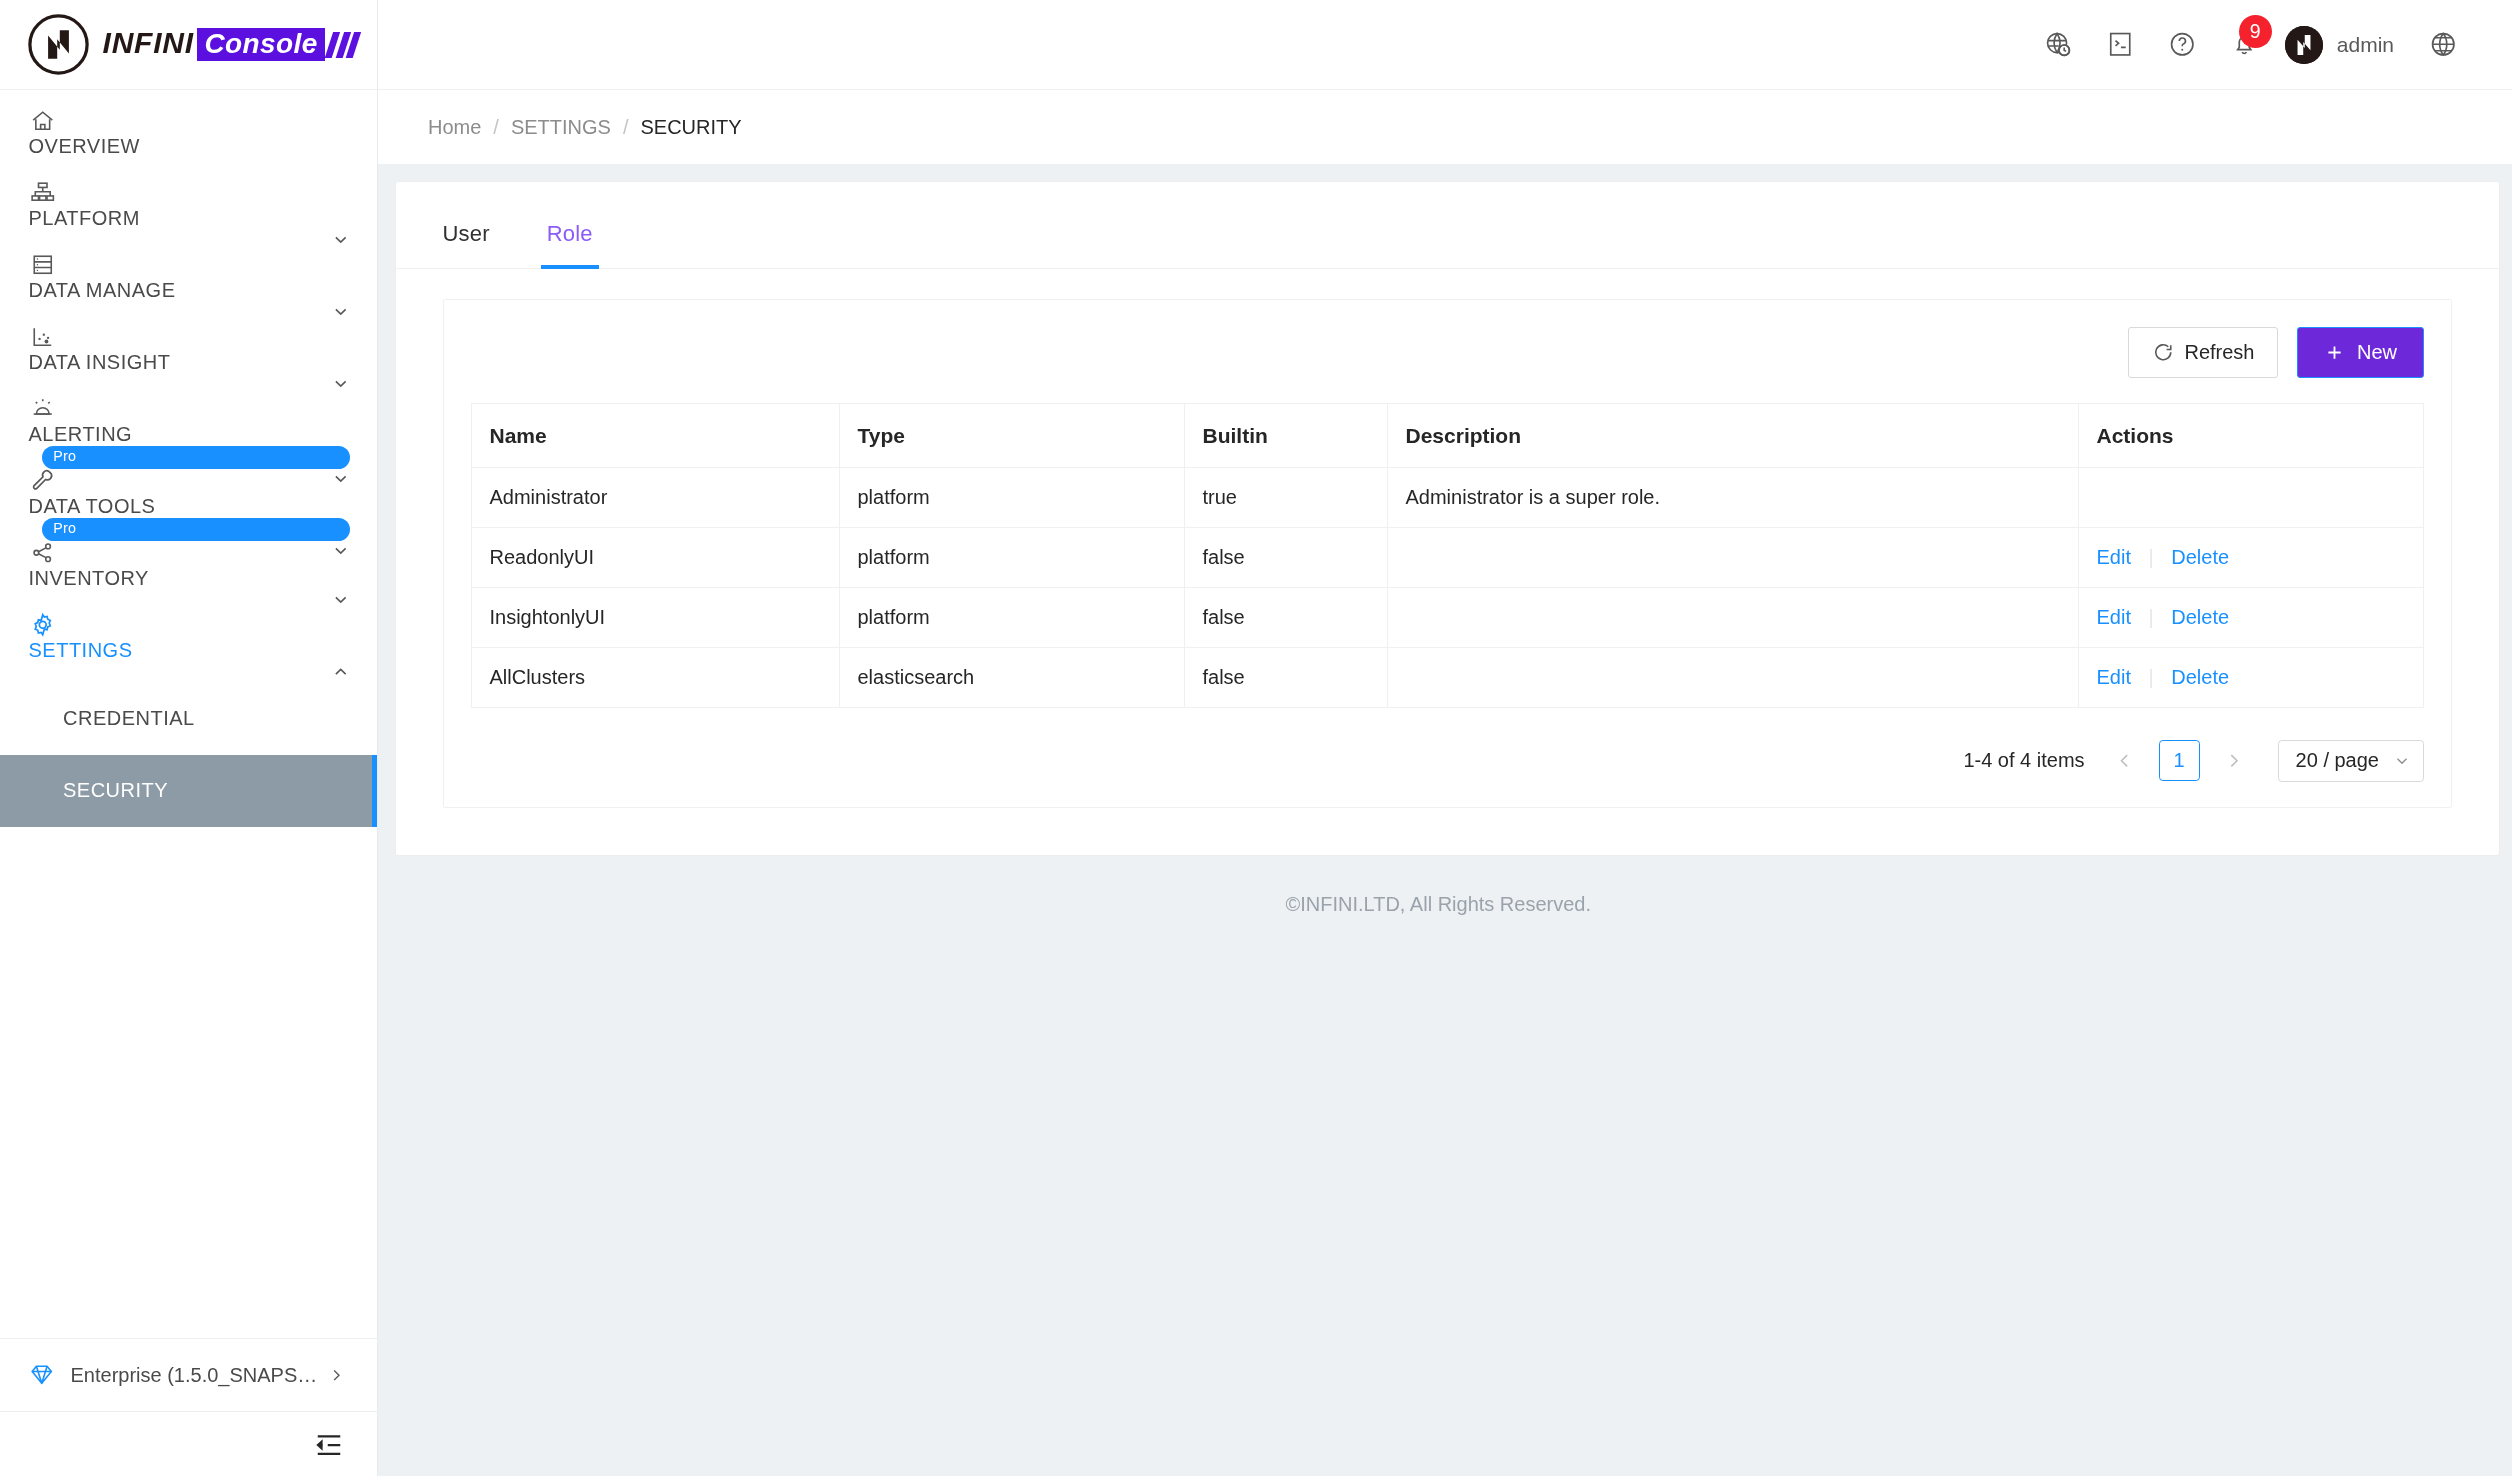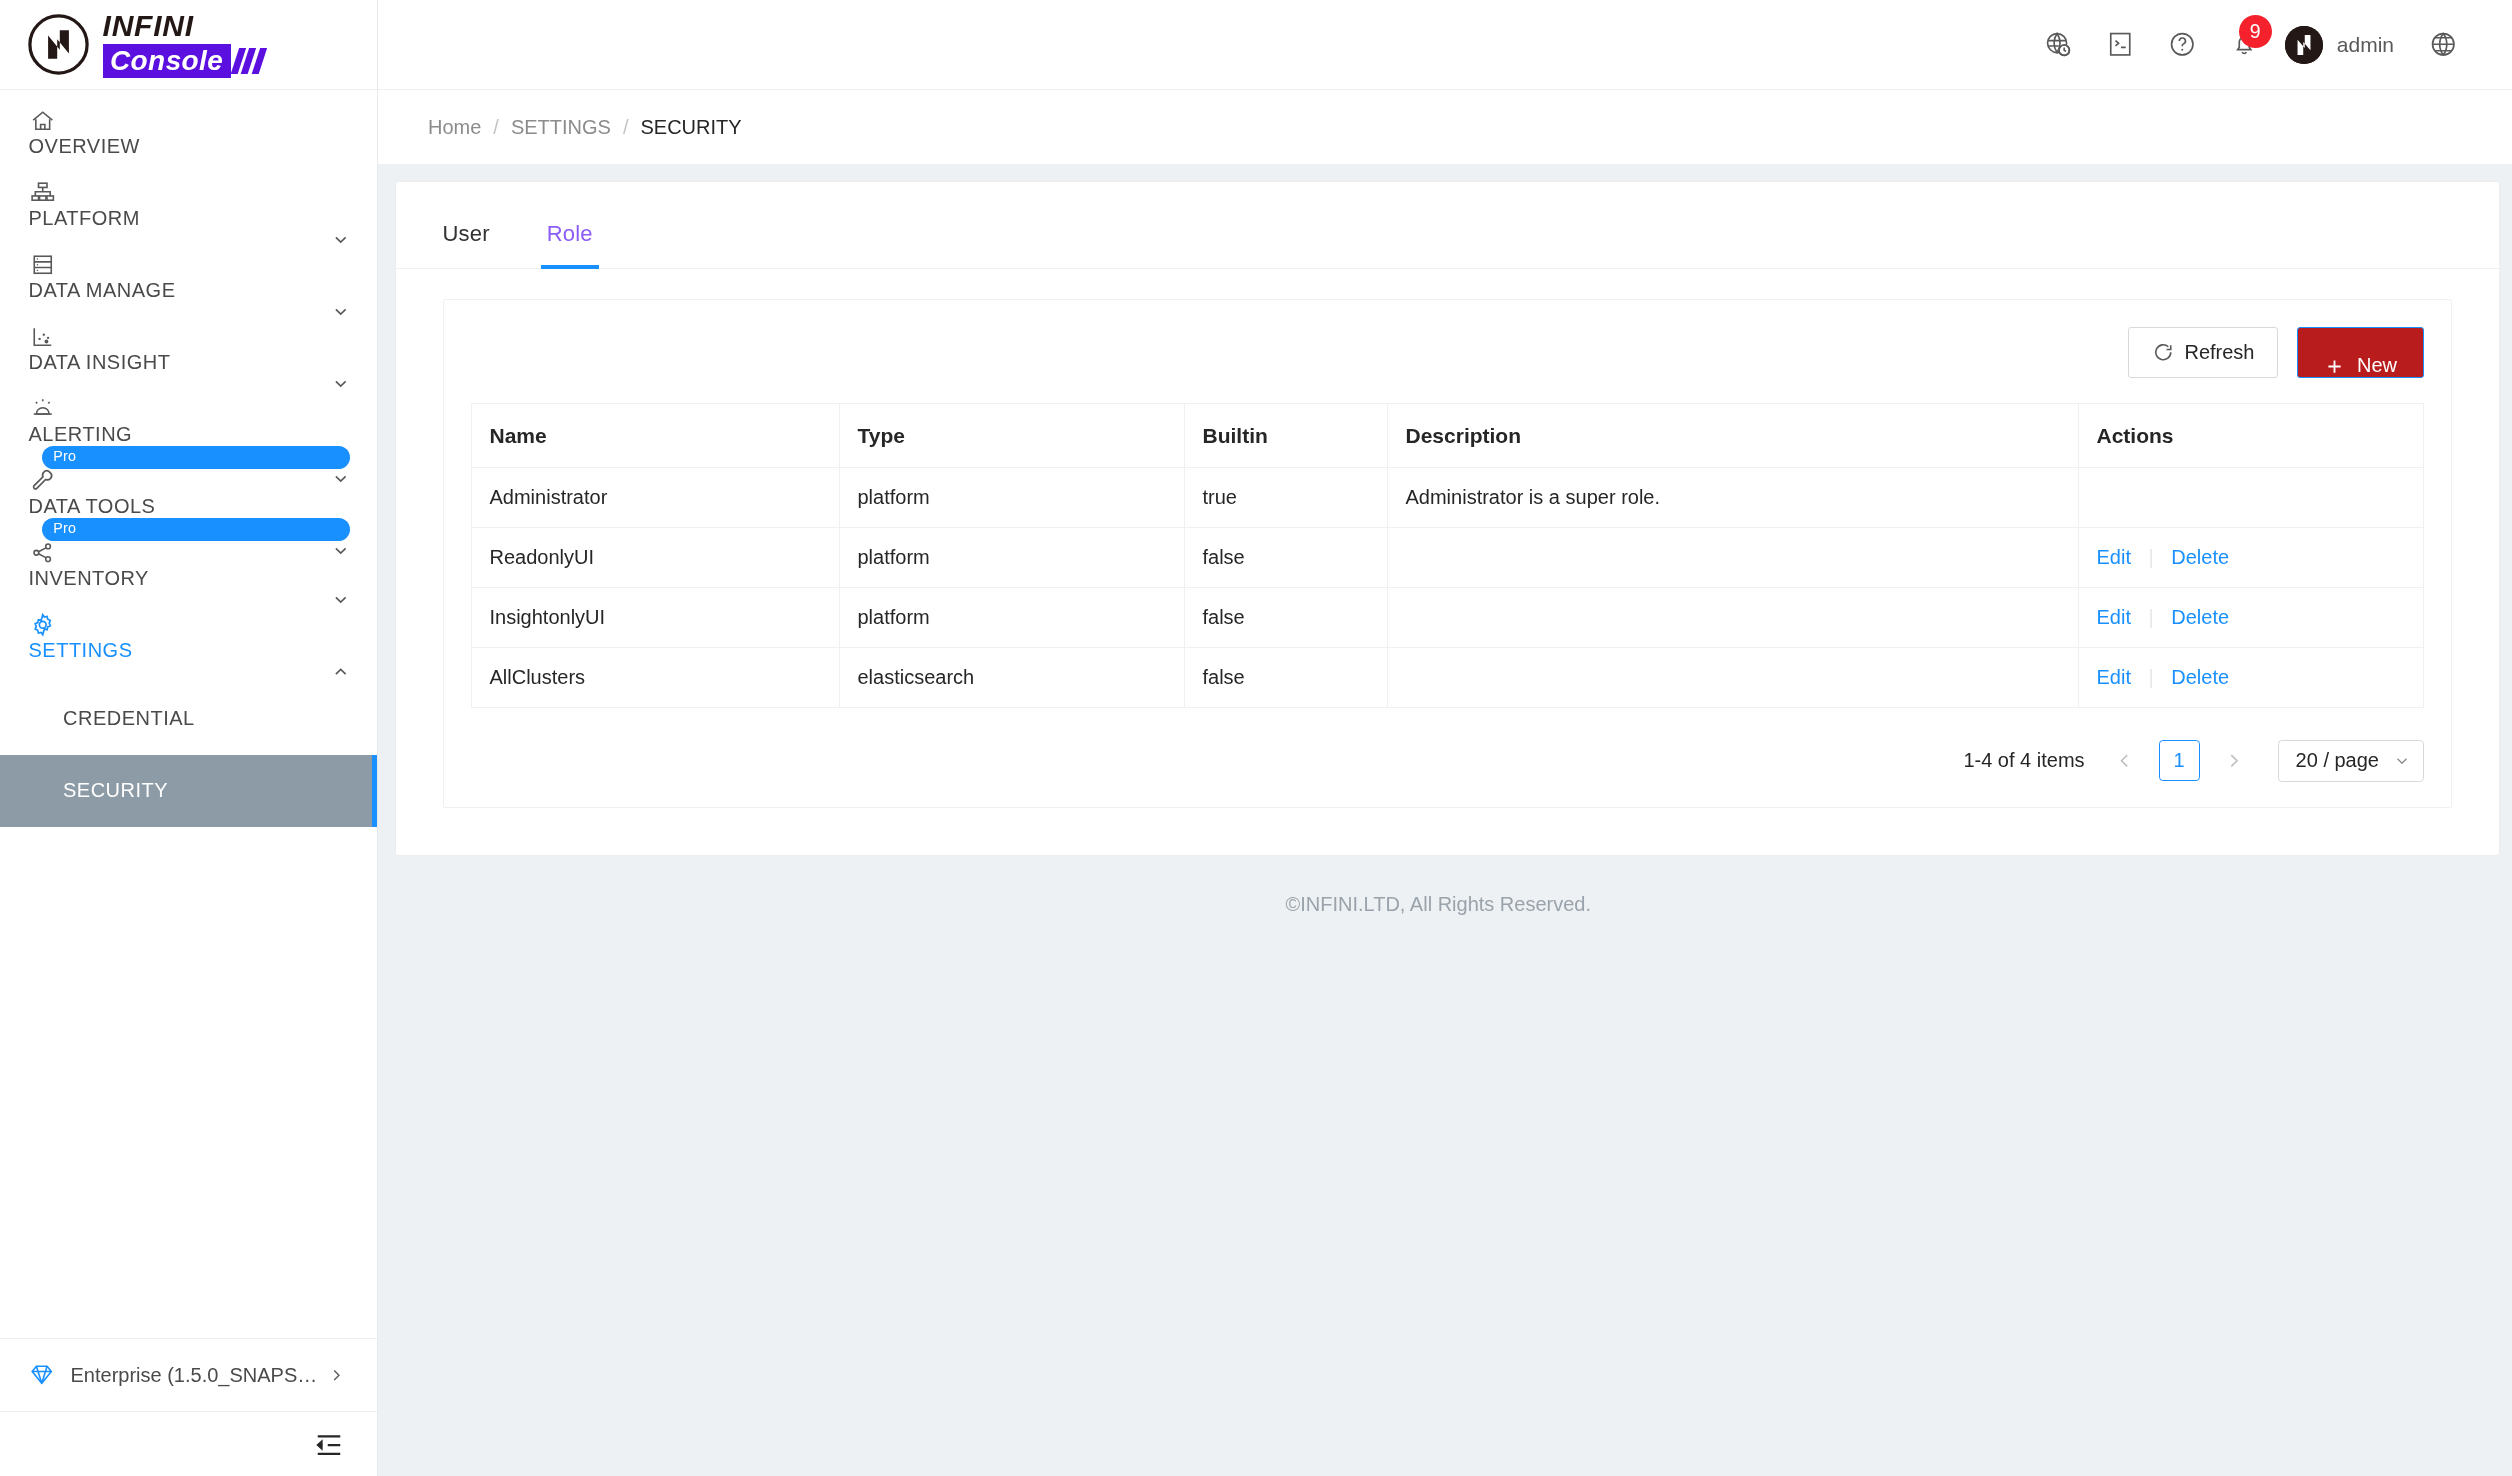--- a/index.html
+++ b/index.html
@@ -17,21 +17,21 @@
     position: relative; flex: 0 0 378px;
     display: flex; flex-direction: column;
     border-right: 0.8px solid #e8eaec;
   }
   .logo-area {
     height: 90px; display: flex; align-items: center;
     padding-left: 25.5px; border-bottom: 0.8px solid #f0f0f0;
     gap: 12px;
   }
   .logo-mark { width: 65px; height: 65px; flex: 0 0 65px; }
-  .logo-text { display: flex; flex-direction: column; gap: 3px; }
+  .logo-text { display: flex; flex-direction: row; gap: 3px; }
   .logo-line1 {
     font-size: 30px; font-weight: bold; font-style: italic;
     letter-spacing: 0.8px; color: #231815; line-height: 1;
   }
   .logo-line2 { display: flex; align-items: center; gap: 3.8px; }
   .logo-console {
     background: #5b10e0; color: #fff; font-size: 28px; font-weight: bold;
     font-style: italic; padding: 2.3px 7.5px 3px 7.5px; line-height: 1;
     letter-spacing: 0.4px;
   }
@@ -156,23 +156,23 @@
     font-family: "Liberation Sans", sans-serif;
   }
   .toolbar-right { margin-left: auto; display: flex; align-items: center; gap: 19.5px; }
   .btn-refresh {
     height: 51px; background: #fff; border: 0.8px solid #d9d9d9; border-radius: 3px;
     font-size: 20px; color: #262626; padding: 0 22.5px; cursor: pointer;
     display: flex; align-items: center; gap: 10px;
     font-family: "Liberation Sans", sans-serif;
   }
   .btn-new {
-    height: 51px; background: #b91c1c; border: 0.8px solid #1890ff; border-radius: 3px;
+    height: 51px; background: #6d28d9; border: 0.8px solid #1890ff; border-radius: 3px;
     font-size: 20px; color: #fff; padding: 0 25.5px; cursor: pointer;
-    display: flex; align-items: flex-end; gap: 12px;
+    display: flex; align-items: center; gap: 12px;
     font-family: "Liberation Sans", sans-serif;
   }
 
   table.roles { width: 100%; border-collapse: collapse; border: 0.8px solid #f0f0f0; table-layout: fixed; }
   table.roles th {
     text-align: left; font-size: 21px; font-weight: bold; color: #262626;
     padding: 19.5px 18px; border-bottom: 0.8px solid #f0f0f0; border-right: 0.8px solid #f0f0f0;
     height: 59px;
   }
   table.roles th:last-child { border-right: none; }

